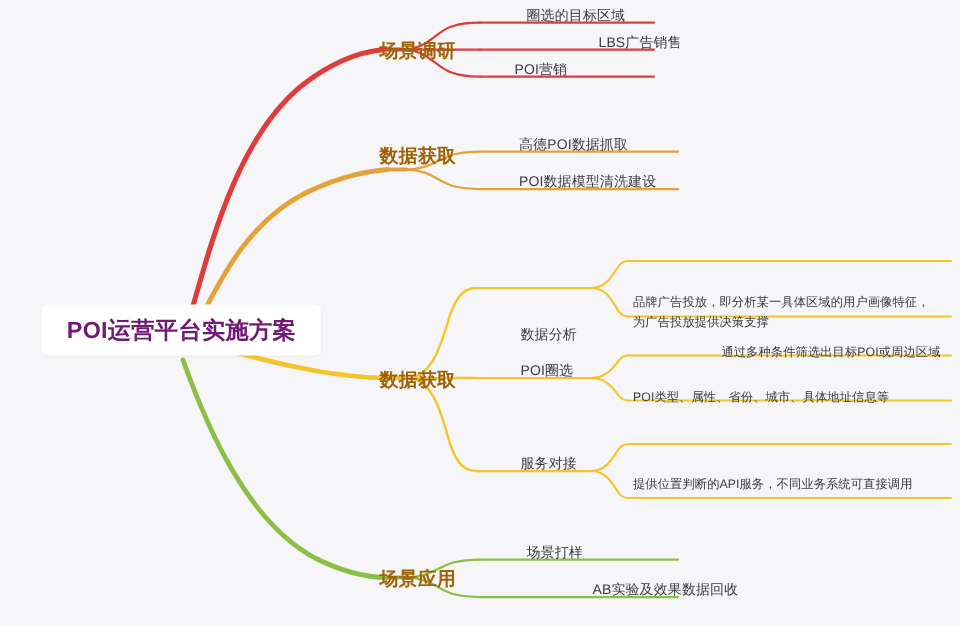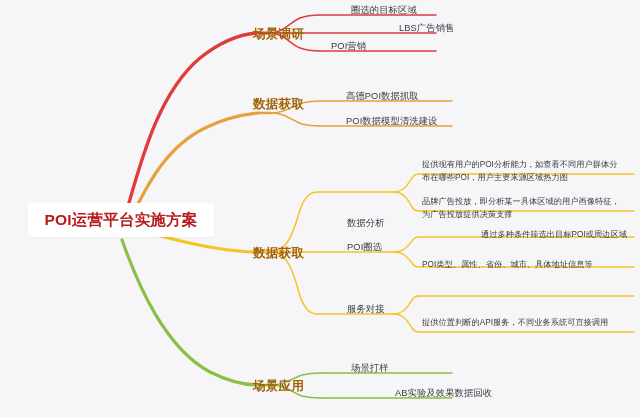--- a/index.html
+++ b/index.html
@@ -36,21 +36,21 @@
     border-radius: 4px;
     display: flex;
     align-items: center;
     justify-content: center;
     box-shadow: 0 1px 2px rgba(0,0,0,0.04);
     z-index: 5;
   }
   .root-label {
     font-size: 15.5px;
     font-weight: bold;
-    color: #b91c1c;
+    color: #701a75;
     letter-spacing: 0.2px;
     white-space: nowrap;
   }
   .branch-label {
     position: absolute;
     font-size: 12.5px;
     font-weight: bold;
     color: #a16207;
     white-space: nowrap;
     z-index: 4;
@@ -132,32 +132,31 @@
     <line x1="320" y1="398" x2="452" y2="398" stroke="#8cbf46" stroke-width="1.5" stroke-linecap="round"></line>
   </svg>
 
   <div class="root-node">
     <span class="root-label">POI运营平台实施方案</span>
   </div>
 
   <div class="branch-label" style="left:253px; top:26px;">场景调研</div>
   <div class="sub-label" style="left:351px; top:4px;">圈选的目标区域</div>
   <div class="sub-label" style="left:351px; top:22px;margin-left:48px;">LBS广告销售</div>
-  <div class="sub-label" style="left:331px; top:40px;">POI营销</div>
+  <div class="sub-label" style="left:343px; top:40px;">POI营销</div>
 
   <div class="branch-label" style="left:253px; top:96px;">数据获取</div>
   <div class="sub-label" style="left:346px; top:90px;">高德POI数据抓取</div>
   <div class="sub-label" style="left:346px; top:115px;">POI数据模型清洗建设</div>
 
   <div class="branch-label" style="left:253px; top:245px;">数据获取</div>
   <div class="sub-label" style="left:347px; top:181px;margin-top:36px;">数据分析</div>
   <div class="sub-label" style="left:347px; top:241px;">POI圈选</div>
   <div class="sub-label" style="left:347px; top:303px;">服务对接</div>
 
-  <div class="leaf-label" style="left:422px; top:159px; width:200px;">提供现有用户的POI分析能力，如查看不同用户群体分布在哪些POI，用户主要来源区域热力图</div>
   <div class="leaf-label" style="left:422px; top:196px; width:200px;">品牌广告投放，即分析某一具体区域的用户画像特征，为广告投放提供决策支撑</div>
   <div class="leaf-label" style="left:422px; top:229px; width:205px;text-align:right;">通过多种条件筛选出目标POI或周边区域</div>
   <div class="leaf-label" style="left:422px; top:259px; width:205px;">POI类型、属性、省份、城市、具体地址信息等</div>
   <div class="leaf-label" style="left:422px; top:317px; width:200px;">提供位置判断的API服务，不同业务系统可直接调用</div>
 
   <div class="branch-label" style="left:253px; top:378px;">场景应用</div>
   <div class="sub-label" style="left:351px; top:362px;">场景打样</div>
   <div class="sub-label" style="left:351px; top:387px;margin-left:44px;">AB实验及效果数据回收</div>
 
 </div>

